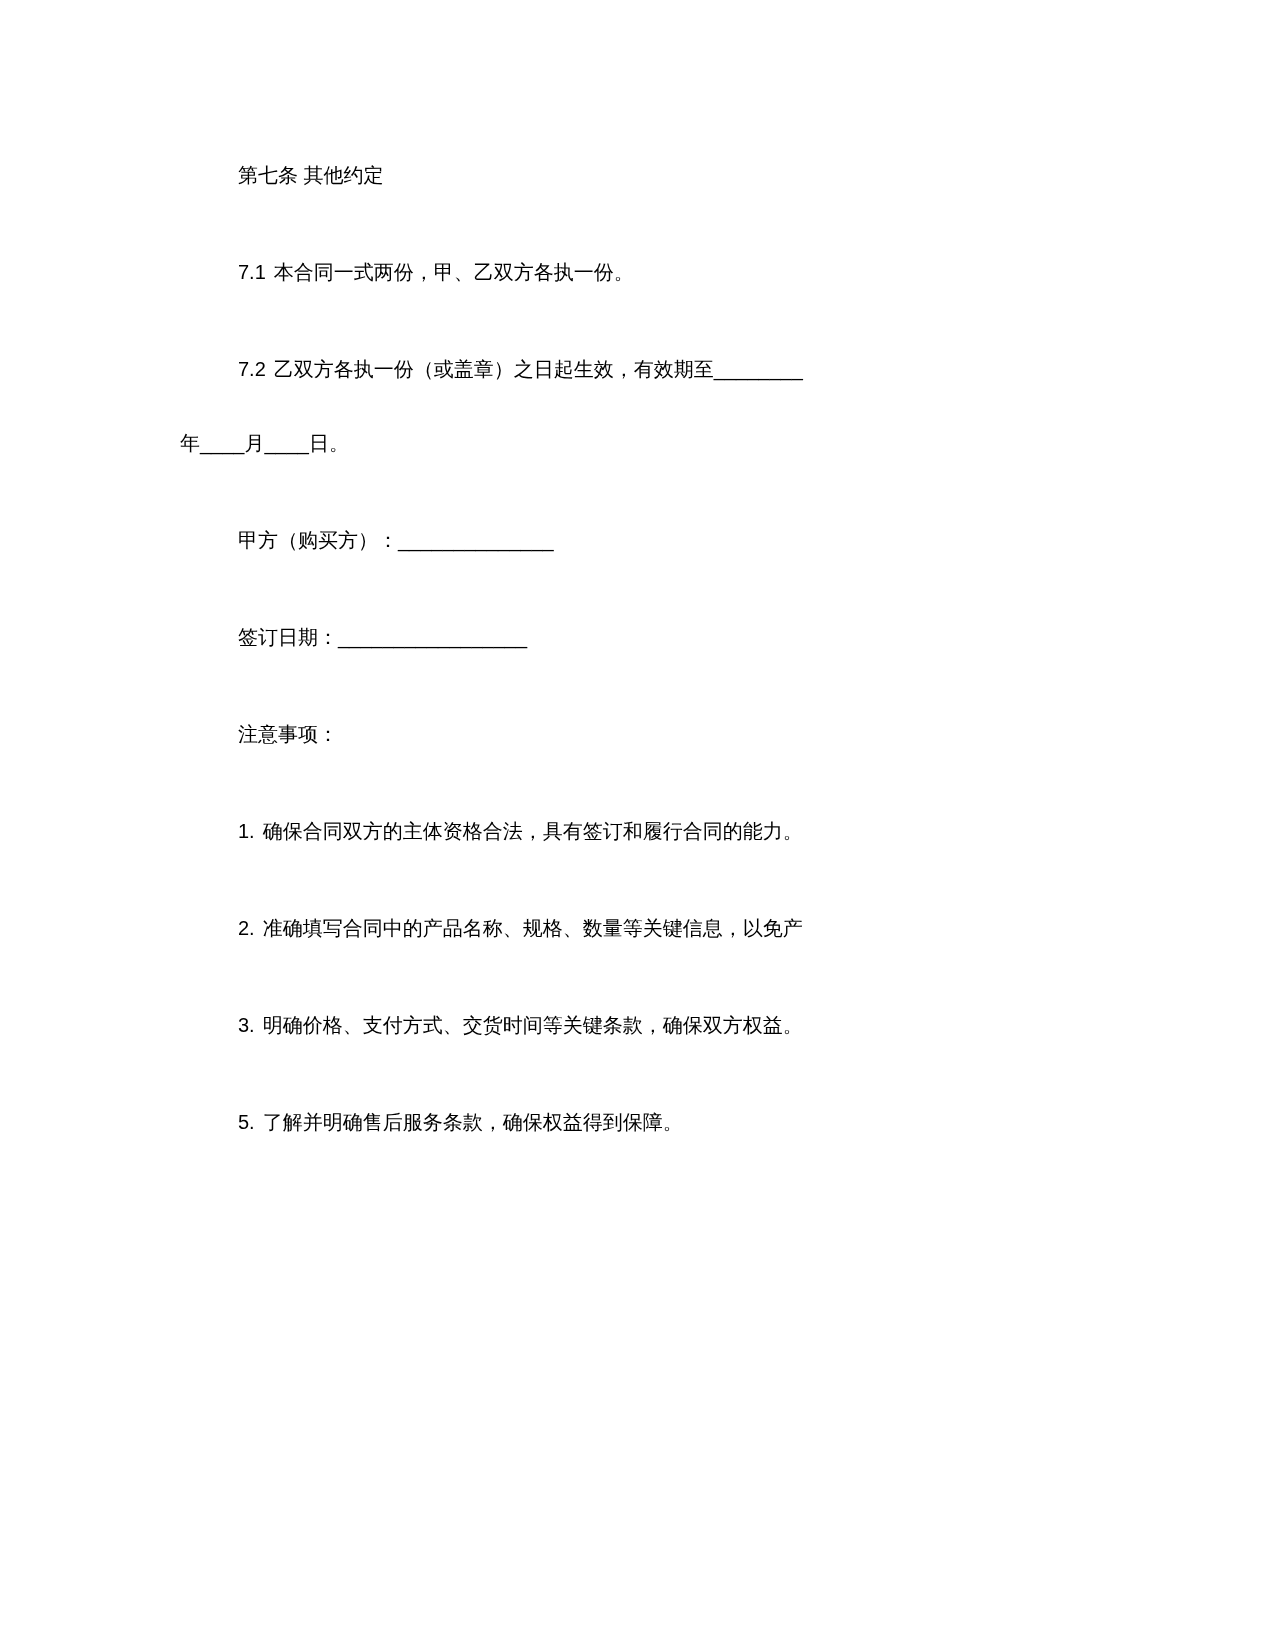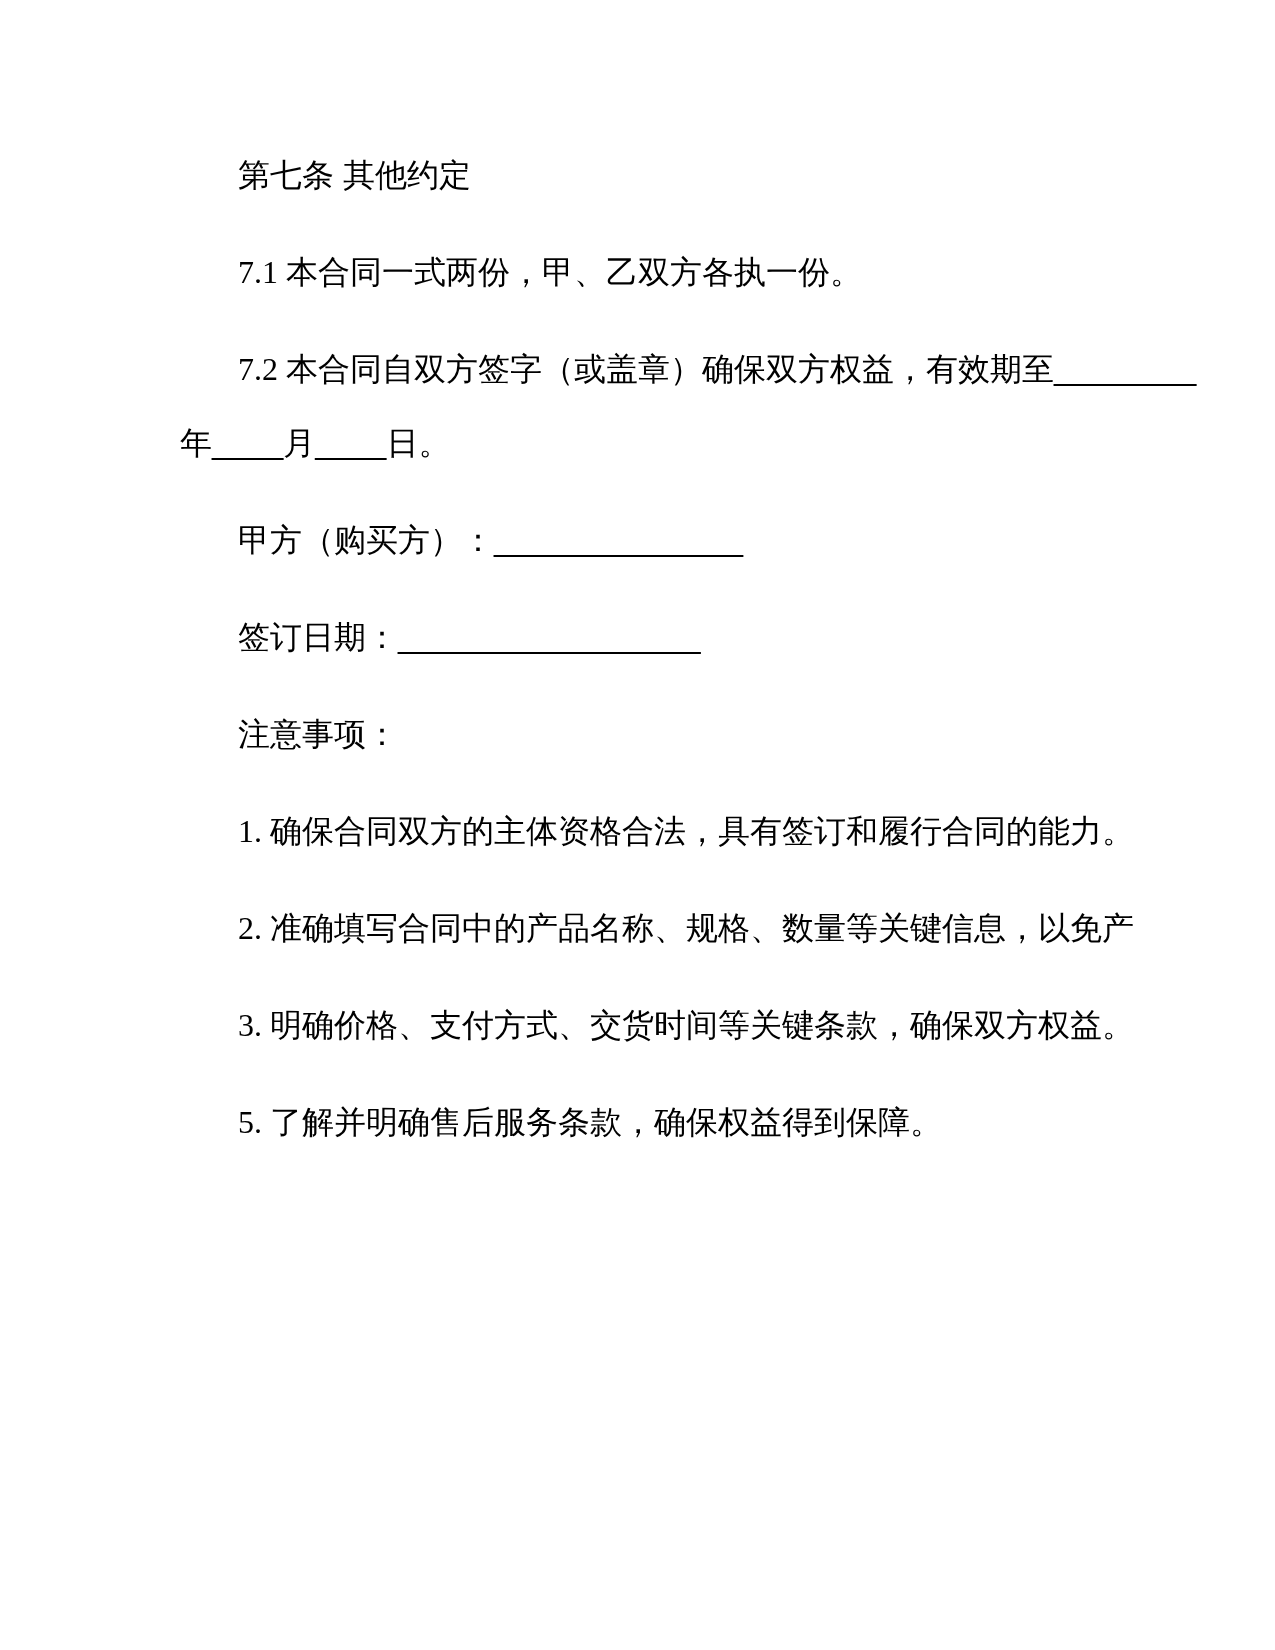--- a/index.html
+++ b/index.html
@@ -4,47 +4,47 @@
 <style>
   html, body { margin: 0; padding: 0; background: #ffffff; }
   .page {
     position: relative;
     width: 1275px;
     height: 1650px;
     margin: 0 auto;
     background: #ffffff;
     color: #000000;
     font-family: "Liberation Sans", "DejaVu Sans", sans-serif;
-    font-size: 32px;
+    font-size: 20px;
     padding: 138px 180px 0 180px;
     box-sizing: border-box;
     overflow: hidden;
   }
   .block { margin: 0 0 23px 0; }
   .line { line-height: 74px; white-space: nowrap; }
   .indent { text-indent: 58px; }
   .num {
-    font-family: Liberation Serif, serif;
+    font-family: Liberation Sans, sans-serif;
     margin-right: 8px;
   }
 </style>
 </head>
 <body>
 
 <div class="page">
 
   <div class="block line indent">第七条 其他约定</div>
 
   <div class="block line indent">
     <span class="num">7.1</span><span>本合同一式两份，甲、乙双方各执一份。</span>
   </div>
 
   <div class="block">
     <div class="line indent">
-      <span class="num">7.2</span><span>本合同自双方签字（或盖章）确保双方权益，有效期至________</span>
+      <span class="num">7.2</span><span>乙双方各执一份（或盖章）之日起生效，有效期至________</span>
     </div>
     <div class="line">年____月____日。</div>
   </div>
 
   <div class="block line indent">
     <span>甲方（购买方）：</span><span>______________</span>
   </div>
 
 
   <div class="block line indent">

